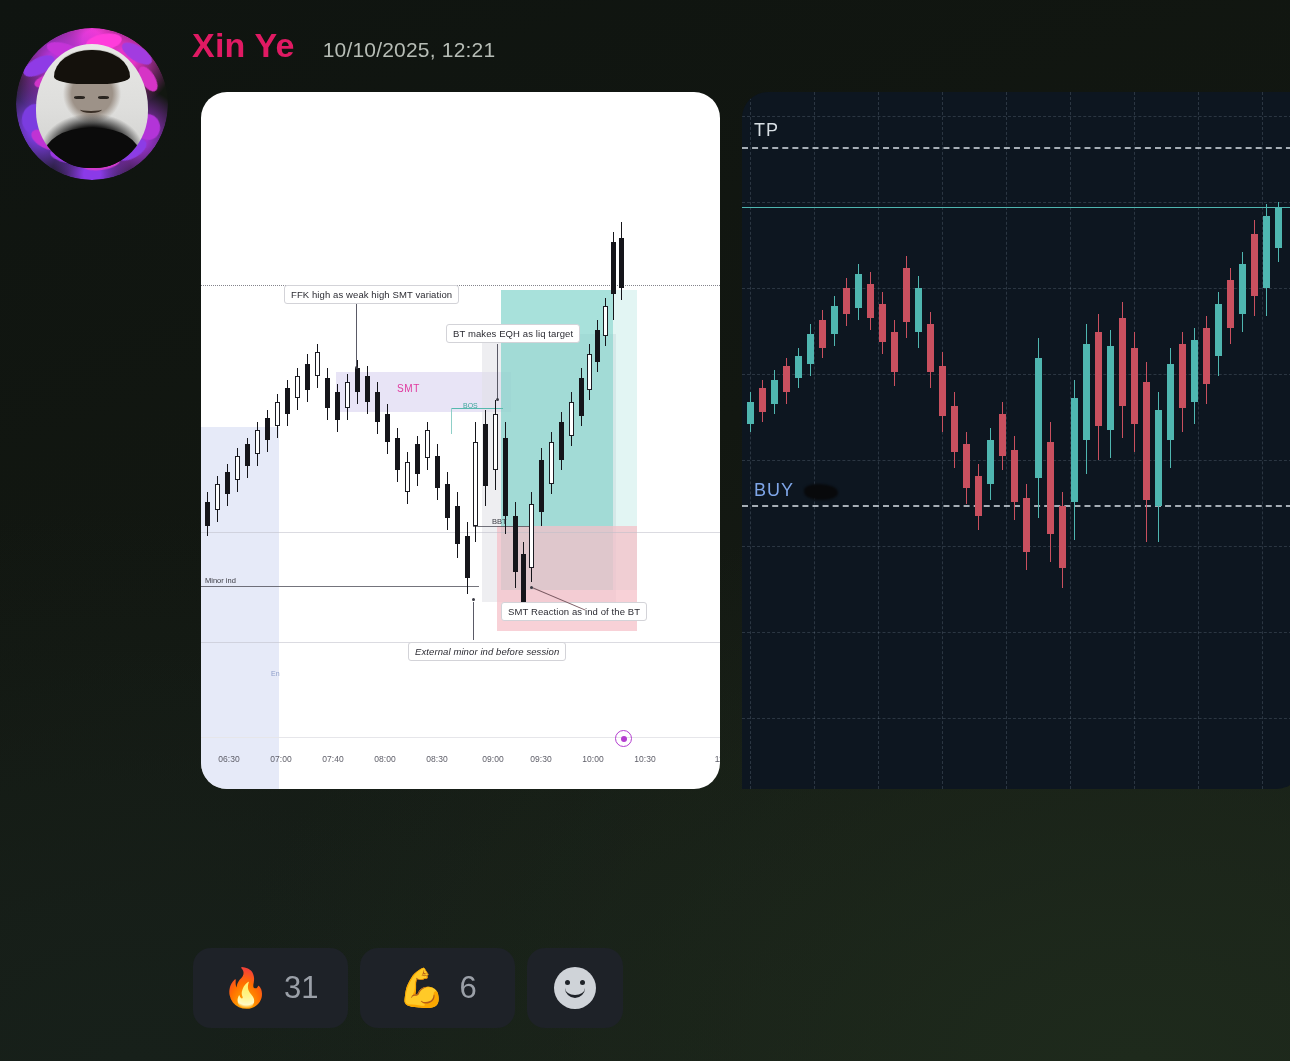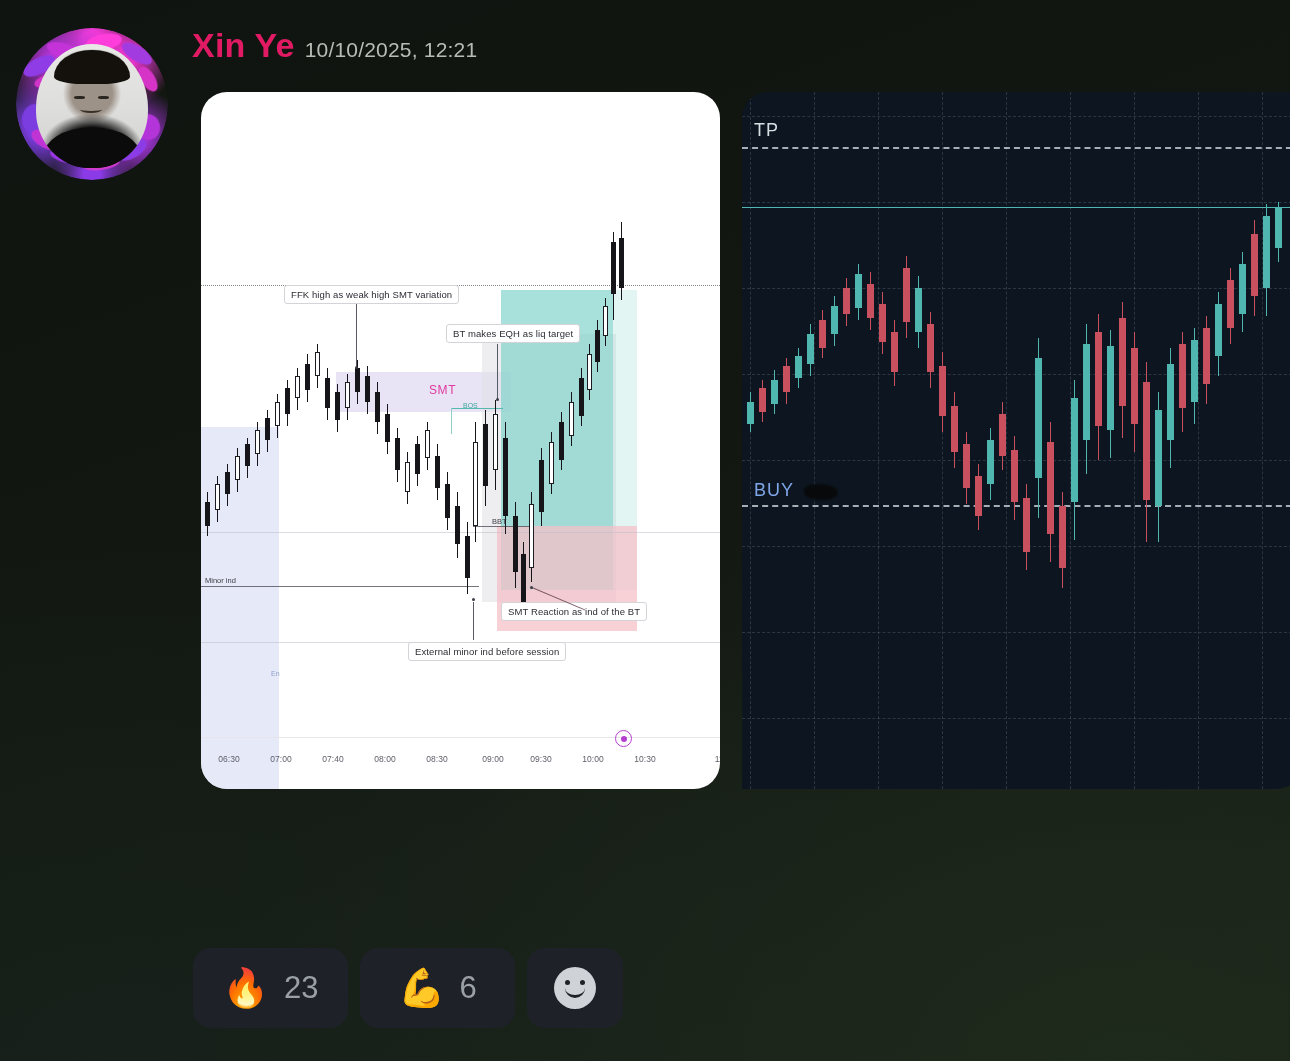--- a/index.html
+++ b/index.html
@@ -100,21 +100,21 @@
     left: 8px; bottom: -4px;
     width: 96px; height: 44px;
     background: #0b0b0b;
     border-radius: 46% 46% 10% 10% / 62% 62% 10% 10%;
   }
 
   .header-line {
     margin-left: 192px;
     display: flex;
     align-items: baseline;
-    gap: 10px;
+    gap: 28px;
     height: 44px;
     text-align: right;
   }
   .author-name {
     font-size: 34px;
     font-weight: bold;
     color: #e01a63;
     letter-spacing: 0.2px;
   }
   .timestamp {
@@ -174,22 +174,22 @@
   .zone-session {
     left: 0; top: 335px; width: 78px; height: 455px;
     background: rgba(214,221,244,0.62);
   }
   .zone-smt {
     left: 135px; top: 280px; width: 175px; height: 40px;
     background: rgba(205,195,235,0.45);
   }
   .zone-smt-label {
     position: absolute;
-    left: 228px; top: 291px;
-    font-size: 12px;
+    left: 196px; top: 291px;
+    font-size: 10px;
     color: #e0399f;
     letter-spacing: 0.6px;
   }
   .zone-grayblock {
     left: 281px; top: 242px; width: 134px; height: 268px;
     background: rgba(224,224,229,0.55);
   }
   .zone-teal-deep {
     left: 300px; top: 198px; width: 112px; height: 300px;
     background: rgba(120,208,199,0.55);
@@ -566,21 +566,21 @@
 
         <div class="zone-smt-label">SMT</div>
         <div class="tag-teal" style="left:262px; top:310px;">BOS</div>
         <div class="tag-plain" style="left:291px; top:425px;">BBT</div>
         <div class="tag-plain" style="left:4px; top:484px;">Minor ind</div>
 
         <div class="tag" style="left:300px; top:510px;">SMT Reaction as ind of the BT</div>
         <div class="leader-diag" style="left:331px; top:495px; width:58px; transform:rotate(23deg);"></div>
         <div class="dot" style="left:329px; top:494px;"></div>
 
-        <div class="tag" style="left:207px; top:550px;">External minor ind before session</div>
+        <div class="tag" style="left:207px; top:550px;font-style:italic;">External minor ind before session</div>
         <div class="leader" style="left:272px; top:510px; height:38px;"></div>
         <div class="dot" style="left:271px; top:506px;"></div>
 
         <div class="tag-plain" style="left:70px; top:578px; color:#8e9ec9; font-size:7px;">En</div>
       </div>
 
       <div class="lc-axis">
         <div class="lc-badge">
             <i></i>
           </div>
@@ -718,21 +718,21 @@
         <div class="dcw" style="left:536px;top:110px; height:60px; background:#4fb6b0;"></div>
           <div class="dcc" style="left:533px;top:116px; width:7px; height:40px; background:#4fb6b0;"></div>
       </div>
     </div>
 
   </div>
 
   <div class="reactions">
     <div class="reaction-pill">
       <span class="reaction-emoji">🔥</span>
-      <span class="reaction-count">23</span>
+      <span class="reaction-count">31</span>
     </div>
     <div class="reaction-pill">
       <span class="reaction-emoji">💪</span>
       <span class="reaction-count">6</span>
     </div>
     <div class="reaction-add">
       <span class="smiley">
         <span class="eye l"></span>
           <span class="eye r"></span>
           <span class="smile"></span>

